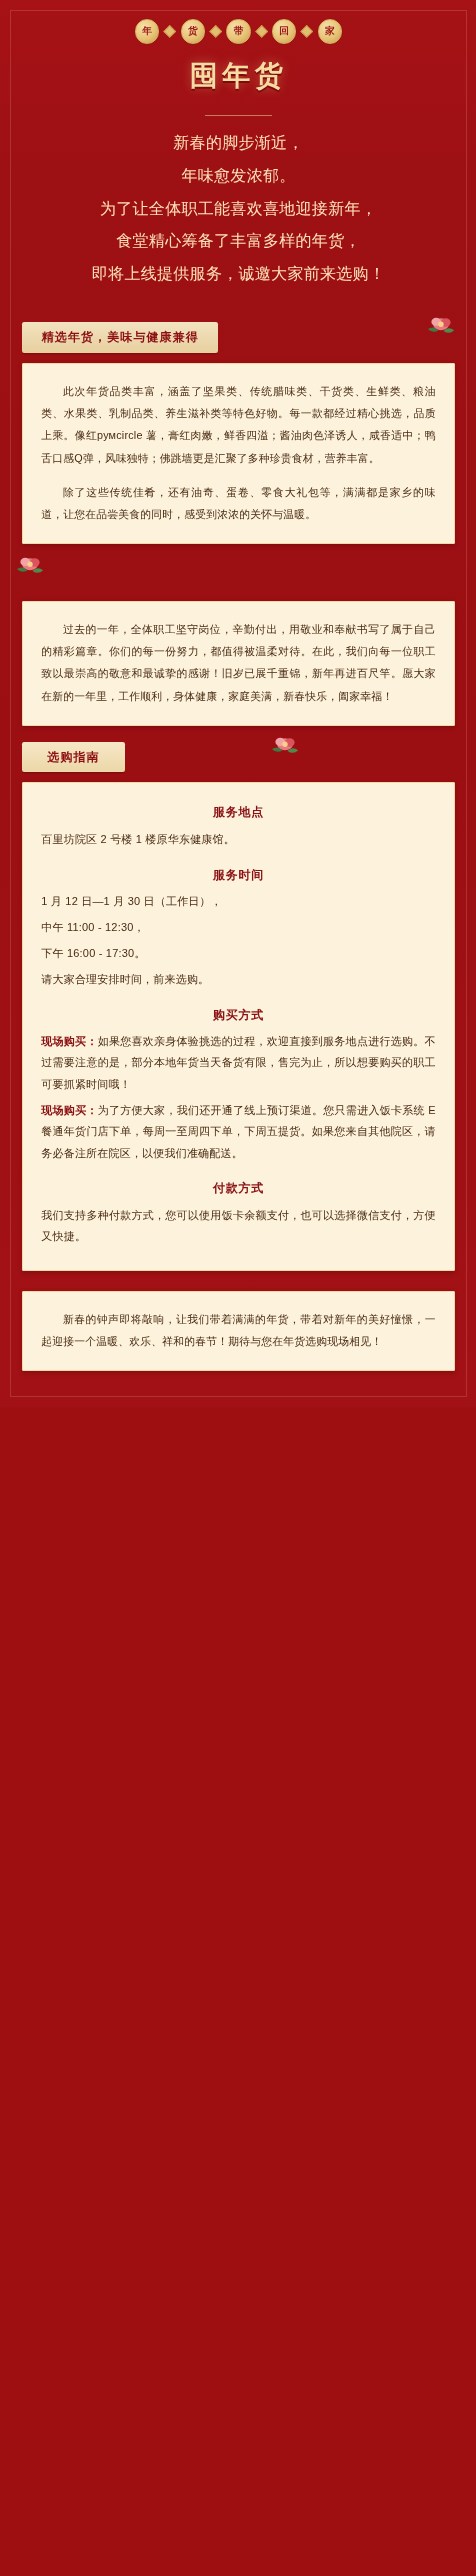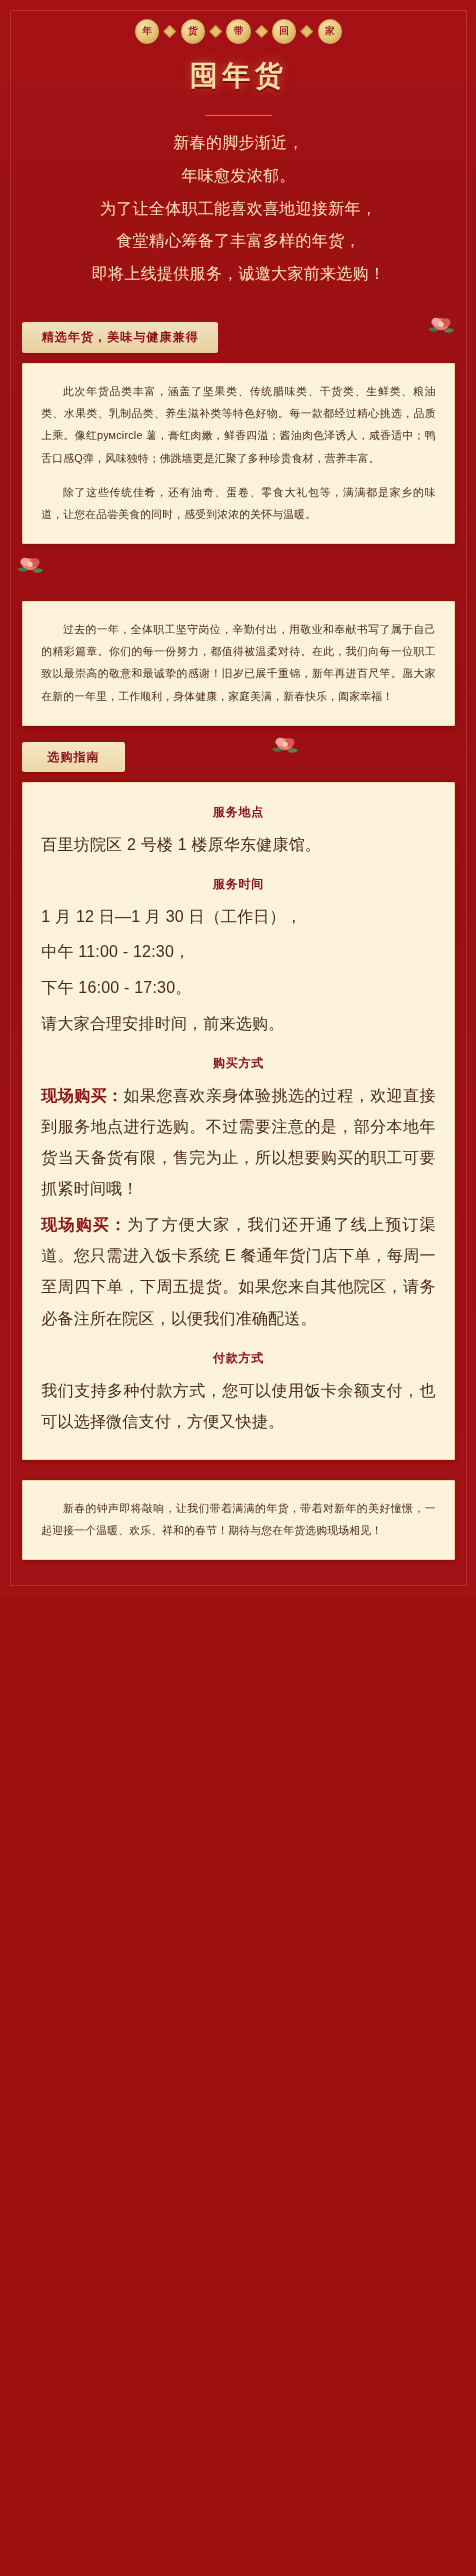--- a/index.html
+++ b/index.html
@@ -131,21 +131,21 @@
     font-size:12px;
     color:#8a1114;
     margin:4.5px 0 7.4px;
     letter-spacing:0.7px;
     font-weight:bold;
   }
   .guide h3.sub{margin-top:16.4px;}
   .guide p.plain{
     text-indent:0;
     margin:0 0 4.5px;
-    font-size:16px;
+    font-size:11px;
     line-height:1.95;
     color:#4a2a12;
   }
   .guide .lead{font-weight:bold;color:#8a1114;}
 
   
   .closing{
     margin-top:19.4px;
   }
 

